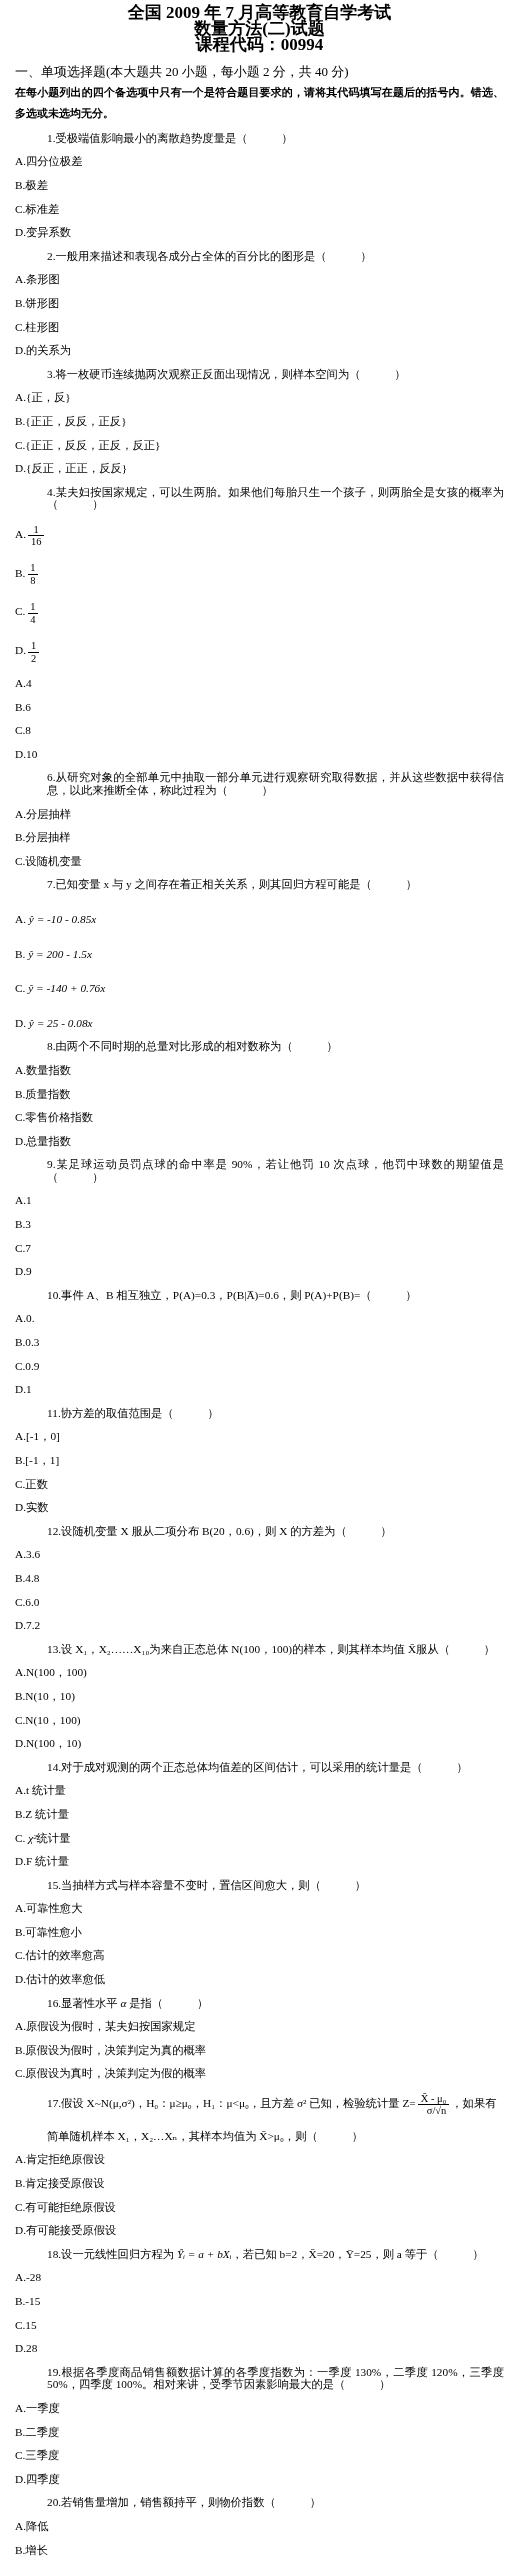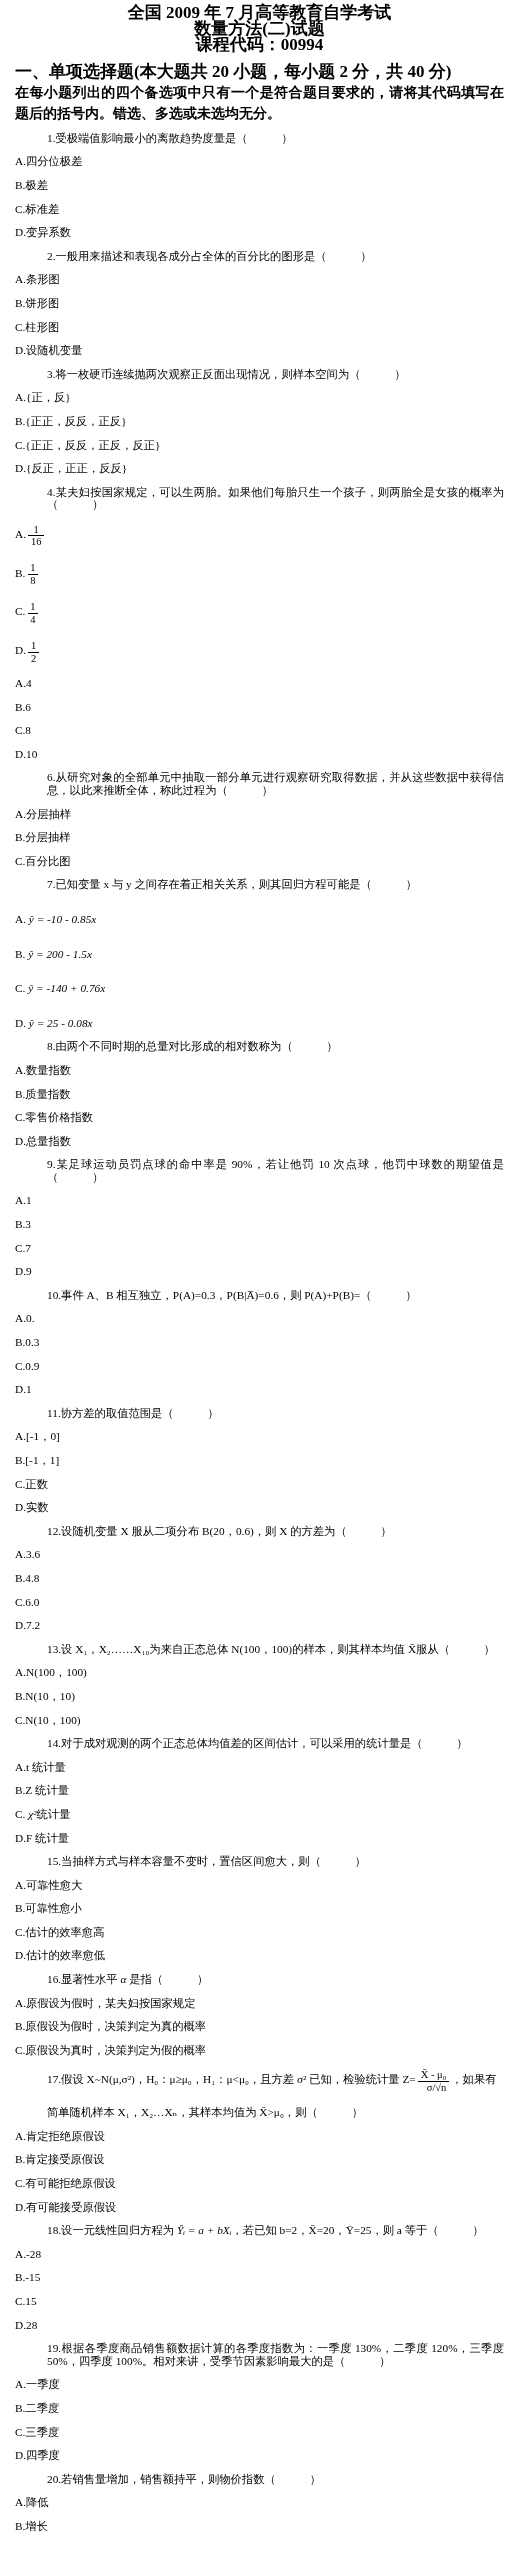--- a/index.html
+++ b/index.html
@@ -16,28 +16,28 @@
   .page { padding: 5px 15px 10px 15px; }
 
   .hline {
     font-weight: bold;
     font-size: 17px;
     line-height: 16px;
     margin: 0;
     text-align: center;
   }
   .section-title {
-    font-weight: bold;
-    font-size: 17px;
+    font-weight: normal;
+    font-size: 13px;
     line-height: 15px;
     margin: 11px 0 3.3px 0;
   }
   .instructions {
     font-weight: bold;
-    font-size: 14px;
+    font-size: 11px;
     line-height: 21px;
     margin: 0 0 7.5px 0;
     text-align: justify;
   }
 
   .line {
     font-size: 11.3px;
     line-height: 12.6px;
     margin: 0 0 11px 0;
   }
@@ -79,21 +79,21 @@
         <p class="line option"><span>A.四分位极差</span></p>
         <p class="line option"><span>B.极差</span></p>
         <p class="line option"><span>C.标准差</span></p>
         <p class="line option"><span>D.变异系数</span></p>
       </div>
       <div class="question">
         <p class="line stem"><span>2.一般用来描述和表现各成分占全体的百分比的图形是（　　　）</span></p>
         <p class="line option"><span>A.条形图</span></p>
         <p class="line option"><span>B.饼形图</span></p>
         <p class="line option"><span>C.柱形图</span></p>
-        <p class="line option"><span>D.设随机变量</span></p>
+        <p class="line option"><span>D.的关系为</span></p>
       </div>
       <div class="question">
         <p class="line stem"><span>3.将一枚硬币连续抛两次观察正反面出现情况，则样本空间为（　　　）</span></p>
         <p class="line option"><span>A.{正，反}</span></p>
         <p class="line option"><span>B.{正正，反反，正反}</span></p>
         <p class="line option"><span>C.{正正，反反，正反，反正}</span></p>
         <p class="line option"><span>D.{反正，正正，反反}</span></p>
       </div>
       <div class="question">
         <p class="line stem"><span>4.某夫妇按国家规定，可以生两胎。如果他们每胎只生一个孩子，则两胎全是女孩的概率为（　　　）</span></p>
@@ -105,21 +105,21 @@
       <div class="question">
         <p class="line option"><span>A.4</span></p>
         <p class="line option"><span>B.6</span></p>
         <p class="line option"><span>C.8</span></p>
         <p class="line option"><span>D.10</span></p>
       </div>
       <div class="question">
         <p class="line stem"><span>6.从研究对象的全部单元中抽取一部分单元进行观察研究取得数据，并从这些数据中获得信息，以此来推断全体，称此过程为（　　　）</span></p>
         <p class="line option"><span>A.分层抽样</span></p>
         <p class="line option"><span>B.分层抽样</span></p>
-        <p class="line option"><span>C.百分比图</span></p>
+        <p class="line option"><span>C.设随机变量</span></p>
       </div>
       <div class="question">
         <p class="line stem sp"><span>7.已知变量 x 与 y 之间存在着正相关关系，则其回归方程可能是（　　　）</span></p>
         <p class="line option sp"><span>A.</span><span class="math"> ŷ = -10 - 0.85x</span></p>
         <p class="line option sp"><span>B.</span><span class="math"> ŷ = 200 - 1.5x</span></p>
         <p class="line option sp"><span>C.</span><span class="math"> ŷ = -140 + 0.76x</span></p>
         <p class="line option"><span>D.</span><span class="math"> ŷ = 25 - 0.08x</span></p>
       </div>
       <div class="question">
         <p class="line stem"><span>8.由两个不同时期的总量对比形成的相对数称为（　　　）</span></p>
@@ -154,20 +154,21 @@
         <p class="line option"><span class="ul">A.3.6</span></p>
         <p class="line option"><span>B.4.8</span></p>
         <p class="line option"><span>C.6.0</span></p>
         <p class="line option"><span>D.7.2</span></p>
       </div>
       <div class="question">
         <p class="line stem"><span>13.设 X₁，X₂……X₁₀为来自正态总体 N(100，100)的样本，则其样本均值 X̄服从（　　　）</span></p>
         <p class="line option"><span>A.N(100，100)</span></p>
         <p class="line option"><span>B.N(10，10)</span></p>
         <p class="line option"><span>C.N(10，100)</span></p>
+        <p class="line option"><span>D.N(100，10)</span></p>
       </div>
       <div class="question">
         <p class="line stem"><span>14.对于成对观测的两个正态总体均值差的区间估计，可以采用的统计量是（　　　）</span></p>
         <p class="line option"><span>A.t 统计量</span></p>
         <p class="line option"><span>B.Z 统计量</span></p>
         <p class="line option"><span>C. </span><span class="math">χ²</span><span>统计量</span></p>
         <p class="line option gapsm"><span>D.F 统计量</span></p>
       </div>
       <div class="question">
         <p class="line stem"><span>15.当抽样方式与样本容量不变时，置信区间愈大，则（　　　）</span></p>

